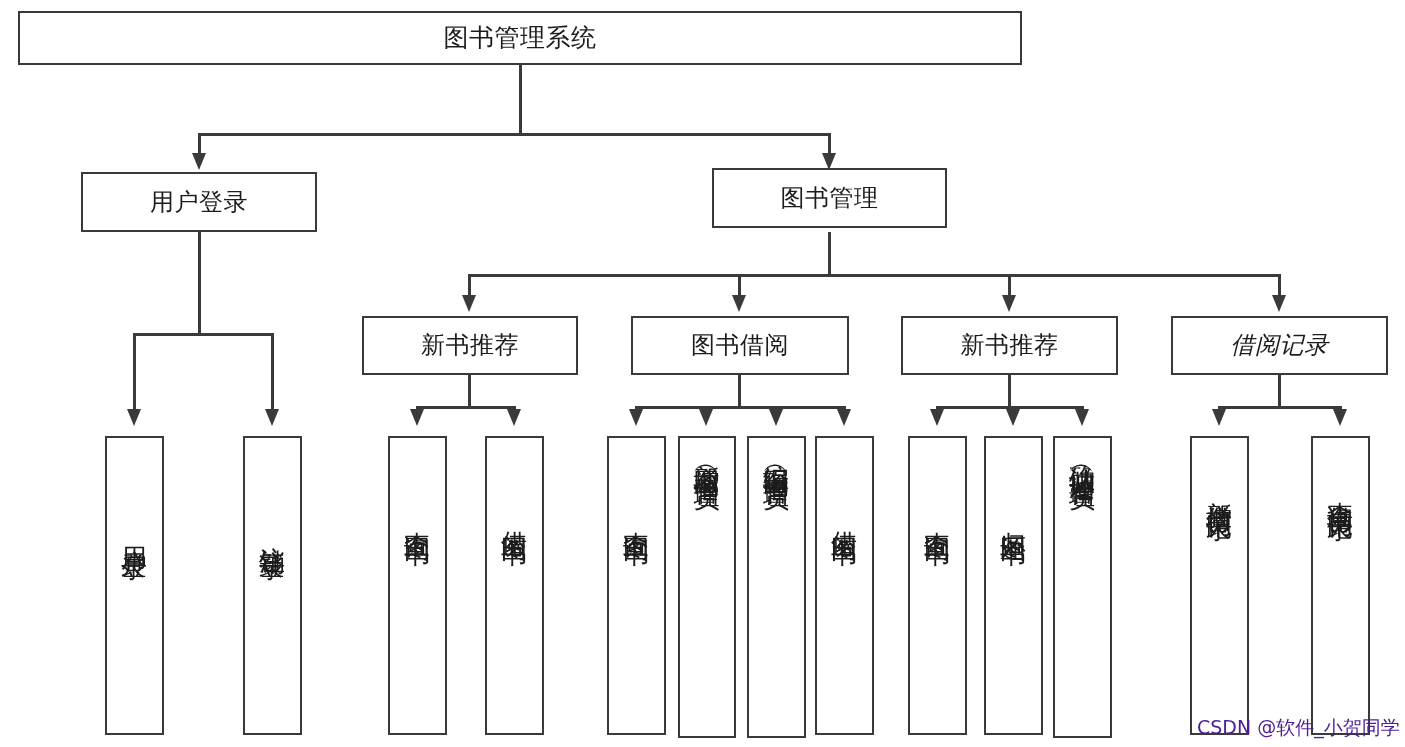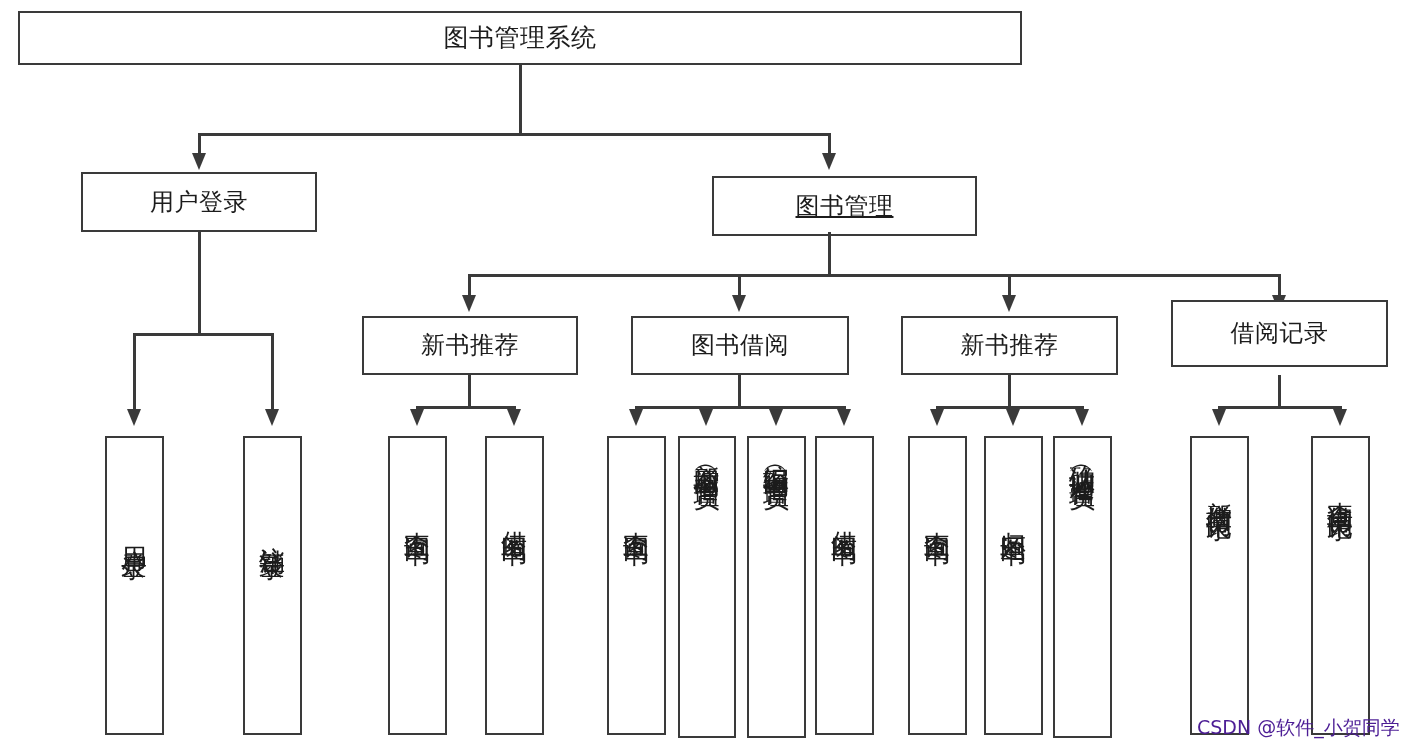--- a/index.html
+++ b/index.html
@@ -94,21 +94,21 @@
   <div class="edge h" style="left:198px; top:133px; width:633px; height:2.5px;"></div>
   <div class="edge v" style="left:198px; top:133px; width:2.5px; height:24px;"></div>
   <div class="arrow" style="left:192px; top:153px;"></div>
   <div class="edge v" style="left:828px; top:133px; width:2.5px; height:24px;"></div>
   <div class="arrow" style="left:822px; top:153px;"></div>
 
   <div class="node horiz" style="left:81px; top:172px; width:236px; height:60px;">
     <span class="lbl">用户登录</span>
   </div>
 
-  <div class="node horiz" style="left:712px; top:176px; width:265px; height:60px;text-decoration:underline;">
+  <div class="node horiz" style="left:712px; top:168px; width:235px; height:60px;">
     <span class="lbl">图书管理</span>
   </div>
 
   <div class="edge v" style="left:198px; top:232px; width:2.5px; height:103px;"></div>
   <div class="edge h" style="left:133px; top:333px; width:140px; height:2.5px;"></div>
   <div class="edge v" style="left:133px; top:333px; width:2.5px; height:79px;"></div>
   <div class="arrow" style="left:127px; top:409px;"></div>
   <div class="edge v" style="left:271px; top:333px; width:2.5px; height:79px;"></div>
   <div class="arrow" style="left:265px; top:409px;"></div>
 
@@ -125,21 +125,21 @@
 
   <div class="node horiz" style="left:631px; top:316px; width:218px; height:59px;">
     <span class="lbl">图书借阅</span>
   </div>
   <div class="node horiz" style="left:362px; top:316px; width:216px; height:59px;">
     <span class="lbl">新书推荐</span>
   </div>
   <div class="node horiz" style="left:901px; top:316px; width:217px; height:59px;">
     <span class="lbl">新书推荐</span>
   </div>
-  <div class="node horiz" style="left:1171px; top:300px; width:217px; height:67px;">
+  <div class="node horiz" style="left:1171px; top:316px; width:217px; height:59px;font-style:italic;">
     <span class="lbl">借阅记录</span>
   </div>
 
   <div class="edge v" style="left:468px; top:375px; width:2.5px; height:33px;"></div>
   <div class="edge h" style="left:416px; top:406px; width:99px; height:2.5px;"></div>
   <div class="edge v" style="left:416px; top:406px; width:2.5px; height:6px;"></div>
   <div class="arrow" style="left:410px; top:409px;"></div>
   <div class="edge v" style="left:513px; top:406px; width:2.5px; height:6px;"></div>
   <div class="arrow" style="left:507px; top:409px;"></div>
 

